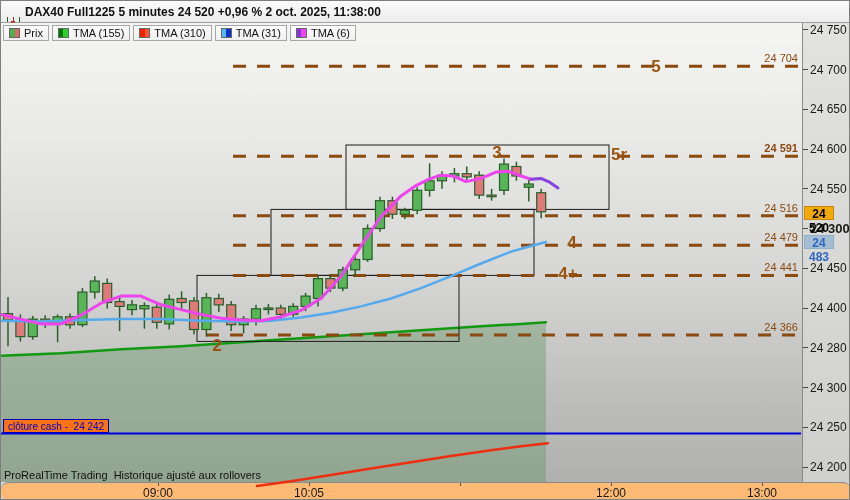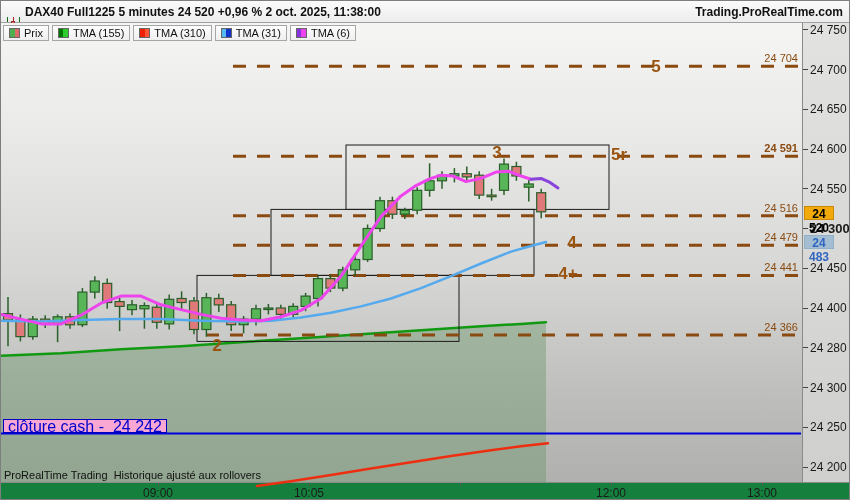--- a/index.html
+++ b/index.html
@@ -14,57 +14,56 @@
   .mini-candles{display:inline-flex;align-items:flex-end;gap:2px;height:16px;}
   .mc{position:relative;width:4px;}
   .mc::before{content:"";position:absolute;left:1.5px;top:-3px;bottom:-2px;width:1px;background:#1c6b1c;}
   .mc.r::before{background:#aa2222;}
   .mc i{position:absolute;left:0;width:4px;display:block;}
   .plotbg{position:absolute;left:0;top:22px;width:801px;height:459px;
     background:linear-gradient(180deg,#f5f5f3 0%,#e9e9e7 25%,#d6d6d4 55%,#bdbdbb 82%,#b0b0ae 100%);}
   .yaxis{position:absolute;left:801px;top:22px;width:49px;height:459px;
     background:linear-gradient(180deg,#e2e2e0,#cfcfcd);border-left:1px solid #8a8a8a;}
   .xaxis{position:absolute;left:0;top:481px;width:850px;height:19px;
-    background:#15803d;border-top:1px solid #8a8a8a;}
+    background:#fdba74;border-top:1px solid #8a8a8a;border-radius:8px;}
   .legend{position:absolute;left:2px;top:24px;display:flex;gap:3px;z-index:5;border-radius:6px;}
   .chip{display:inline-flex;align-items:center;gap:4px;height:16px;padding:0 5px;
     background:linear-gradient(#fdfdfd,#efefef);border:1px solid #a6a6a6;font-size:11px;color:#111;}
   .swatch{display:inline-flex;width:11px;height:10px;border:1px solid #666;}
   .swatch i{display:block;width:50%;height:100%;}
   #chart{position:absolute;left:0;top:0;width:850px;height:500px;z-index:3;pointer-events:none;}
   .ytick{position:absolute;left:0;width:49px;height:14px;display:flex;align-items:center;font-size:12px;color:#1a1a1a;}
   .ytick .td{display:inline-block;width:5px;height:1px;background:#444;margin-right:2px;}
   .ytick.boldtick{font-weight:bold;font-size:13px;}
   .badge{position:absolute;left:1px;width:30px;height:14px;line-height:14px;font-size:12px;font-weight:bold;
     text-align:center;z-index:6;}
   .xlabel{position:absolute;top:3px;width:44px;text-align:center;font-size:12px;color:#1a1a1a;}
   .xtick{position:absolute;top:0;width:1px;height:3px;background:#555;}
-  .cash-label{position:absolute;left:2px;z-index:7;background:#f9a8d4;border:1px solid #0000bb;
-    color:#0000cc;font-size:16px;padding:0 4px;height:14px;line-height:13px;white-space:pre;}
+  .cash-label{position:absolute;left:2px;z-index:7;background:#f97316;border:1px solid #0000bb;
+    color:#0000cc;font-size:10px;padding:0 4px;height:14px;line-height:13px;white-space:pre;}
   .footer-note{position:absolute;left:3px;top:468px;z-index:7;font-size:11px;color:#111;white-space:pre;}
 </style>
 </head>
 <body>
 
 <div class="window">
 
   <div class="header">
     <span class="mini-candles">
       <span class="mc">
           <i style="top:4px;height:6px;background:#3aa43a;border:1px solid #1c6b1c;"></i>
         </span>
       <span class="mc r">
           <i style="top:1px;height:7px;background:#d86a6a;border:1px solid #a03030;"></i>
         </span>
       <span class="mc">
           <i style="top:3px;height:6px;background:#3aa43a;border:1px solid #1c6b1c;"></i>
         </span>
     </span>
     <span class="title">DAX40 Full1225 5 minutes 24 520 +0,96 % 2 oct. 2025, 11:38:00</span>
-    <span class="site">Trading.ProRealTime.com</span>
   </div>
 
   <div class="plotbg"></div>
 
   <svg id="chart" xmlns="http://www.w3.org/2000/svg">
       <polygon points="0,354.7 60,352.3 120,348.3 180,345.2 240,341.2 300,337.2 360,333.2 420,329.3 480,325.3 520,322.9 545,321.3 545,481 0,481" fill="rgba(105,150,105,0.42)" stroke="none"></polygon>
       <polyline points="0,354.7 60,352.3 120,348.3 180,345.2 240,341.2 300,337.2 360,333.2 420,329.3 480,325.3 520,322.9 545,321.3" fill="none" stroke="#119911" stroke-width="2.5" stroke-linejoin="round" stroke-linecap="round"></polyline>
       <polyline points="256,485.1 290,480.3 330,474.0 370,467.6 410,461.2 450,454.9 490,449.3 520,445.3 547,442.2" fill="none" stroke="#ee2e10" stroke-width="2.5" stroke-linejoin="round" stroke-linecap="round"></polyline>
       <line x1="0" y1="432.6" x2="800" y2="432.6" stroke="#0000dd" stroke-width="2"></line>
       <rect x="196" y="274.4" width="262" height="66.0" fill="none" stroke="#1b1b1b" stroke-width="1"></rect>

